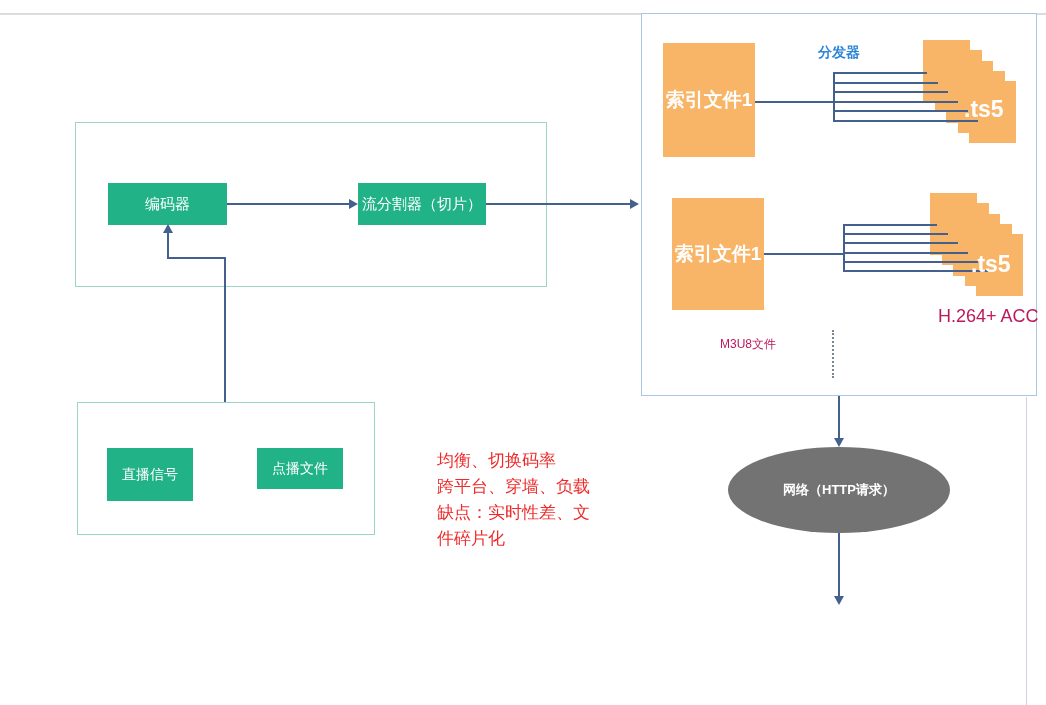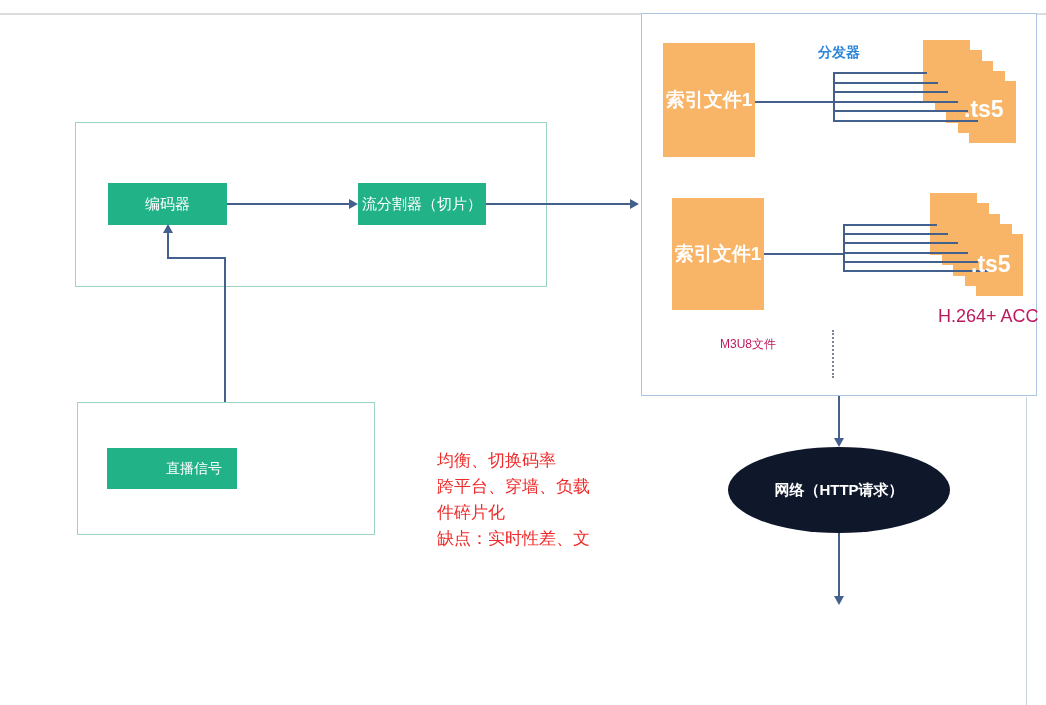--- a/index.html
+++ b/index.html
@@ -32,23 +32,23 @@
   .head-right{position:absolute;width:0;height:0;border-top:5px solid transparent;border-bottom:5px solid transparent;border-left:9px solid #44618e;}
   .head-up{position:absolute;width:0;height:0;border-left:5px solid transparent;border-right:5px solid transparent;border-bottom:9px solid #44618e;}
   .head-down{position:absolute;width:0;height:0;border-left:5px solid transparent;border-right:5px solid transparent;border-top:9px solid #44618e;}
   
   .rednote{position:absolute;color:#ee2b2b;font-size:17px;line-height:26px;white-space:nowrap;}
   .redlabel{position:absolute;color:#be185d;white-space:nowrap;}
   
   .dots{position:absolute;border-left:2px dotted #7a8694;}
   
   .ellipse{
-    position:absolute;background:#0f172a;border-radius:50%;
+    position:absolute;background:#737373;border-radius:50%;
     display:flex;align-items:center;justify-content:center;
-    color:#ffffff;font-weight:bold;font-size:15px;white-space:nowrap;
+    color:#ffffff;font-weight:bold;font-size:13px;white-space:nowrap;
   }
   .clientbox{
     position:absolute;background:#4a6b94;
     display:flex;align-items:center;justify-content:center;
     color:#ffffff;font-weight:bold;font-size:18px;white-space:nowrap;
   }
 </style>
 </head>
 <body>
 
@@ -66,27 +66,28 @@
 
   <div class="edge" style="left:486px;top:203px;width:145px;height:2px;"></div>
   <div class="head-right" style="left:630px;top:199px;"></div>
 
   <div class="edge" style="left:224px;top:257px;width:2px;height:145px;"></div>
   <div class="edge" style="left:167px;top:257px;width:59px;height:2px;"></div>
   <div class="edge" style="left:167px;top:232px;width:2px;height:27px;"></div>
   <div class="head-up" style="left:163px;top:224px;"></div>
 
   <div class="groupbox" style="left:77px;top:402px;width:298px;height:133px;"></div>
-  <div class="greennode" style="left:107px;top:448px;width:86px;height:41px;font-size:14px;padding-left:44px;">直播信号</div>
+  <div class="greennode" style="left:107px;top:448px;width:86px;height:53px;font-size:14px;">直播信号</div>
+  <div class="greennode" style="left:257px;top:448px;width:86px;height:41px;font-size:14px;">点播文件</div>
 
   <div class="rednote" style="left:437px;top:448px;">
     <div>均衡、切换码率</div>
     <div>跨平台、穿墙、负载</div>
+    <div>缺点：实时性差、文</div>
     <div>件碎片化</div>
-    <div>缺点：实时性差、文</div>
   </div>
 
   <div class="distbox" style="left:641px;top:13px;width:396px;height:383px;"></div>
   <div class="grouplabel" style="left:641px;top:24px;width:396px;font-size:14px;">分发器</div>
 
   <div class="orangenode" style="left:663px;top:43px;width:92px;height:114px;">索引文件1</div>
   <div class="edge" style="left:755px;top:101px;width:78px;height:2px;"></div>
 
   <div>
     <div class="tscard" style="left:923px;top:40px;"></div>

